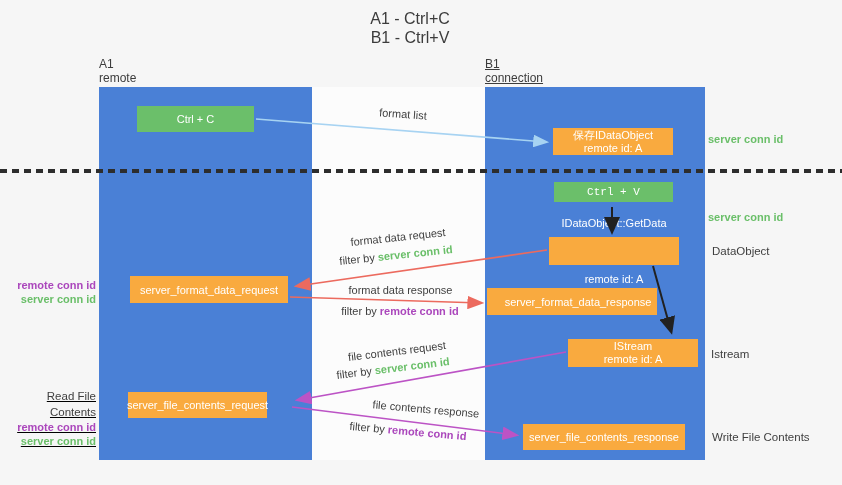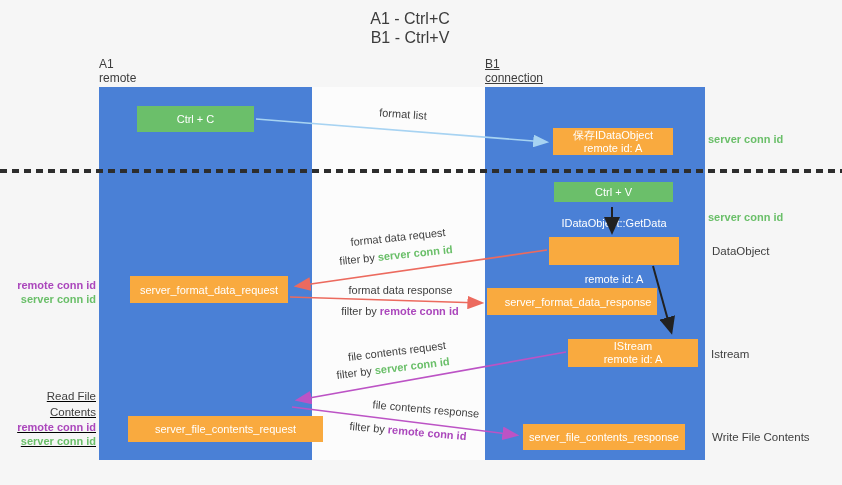--- a/index.html
+++ b/index.html
@@ -30,26 +30,26 @@
     position:absolute;display:flex;flex-direction:column;
     align-items:center;justify-content:center;
     color:#ffffff;text-align:center;z-index:4;
   }
   .node.green{background:#6bbf6a;}
   .node.orange{background:#f9aa3f;}
   .node .l1,.node .l2{display:block;line-height:13px;font-size:11px;}
   .node.single{font-size:11px;}
   .n-ctrl-c{left:137px;top:106px;width:117px;height:26px;}
   .n-save{left:553px;top:128px;width:120px;height:27px;}
-  .n-ctrl-v{left:554px;top:182px;width:119px;height:20px;}
+  .n-ctrl-v{left:554px;top:182px;width:119px;height:20px;font-family:Liberation Mono, monospace;}
   .n-getdata{left:549px;top:237px;width:130px;height:28px;gap:43px;}
   .n-fdreq{left:130px;top:276px;width:158px;height:27px;}
   .n-fdresp{left:487px;top:288px;width:158px;height:27px;padding-left:12px;}
   .n-istream{left:568px;top:339px;width:130px;height:28px;}
-  .n-fcreq{left:128px;top:392px;width:195px;height:26px;margin-top:24px;}
+  .n-fcreq{left:128px;top:392px;width:139px;height:26px;}
   .n-fcresp{left:523px;top:424px;width:162px;height:26px;}
   .flow-label{
     position:absolute;font-size:11px;color:#3f3f3f;
     text-align:center;white-space:nowrap;z-index:6;
   }
   .green-txt{color:#6abf69;font-weight:bold;}
   .purple-txt{color:#ab47bc;font-weight:bold;}
   .fl-format-list{left:350px;top:108px;width:106px;transform:rotate(4deg);}
   .fl-fdr{left:328px;top:231px;width:140px;transform:rotate(-6deg);}
   .fl-fdr-filter{left:316px;top:249px;width:160px;transform:rotate(-6deg);}

